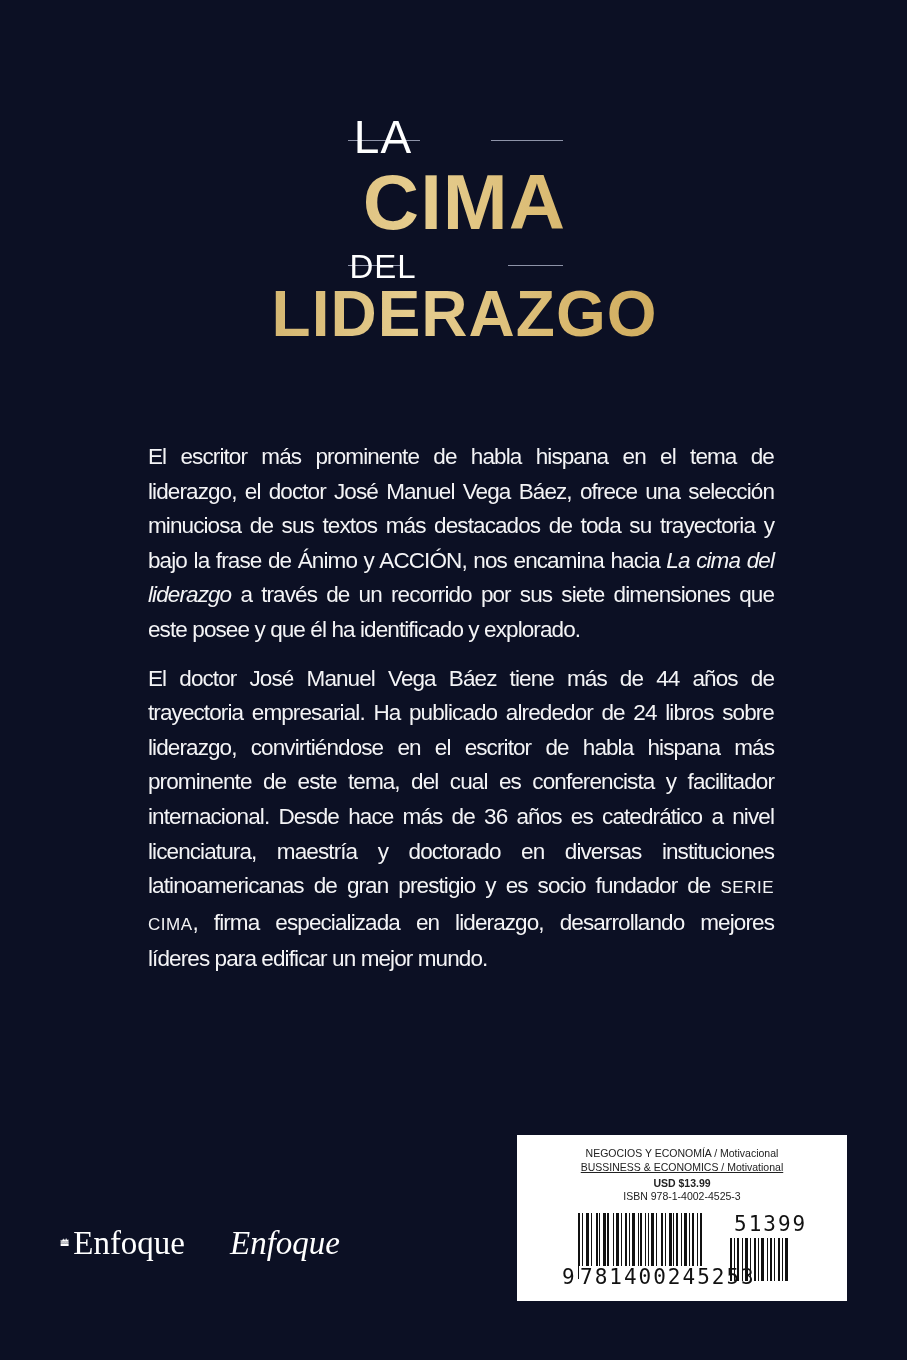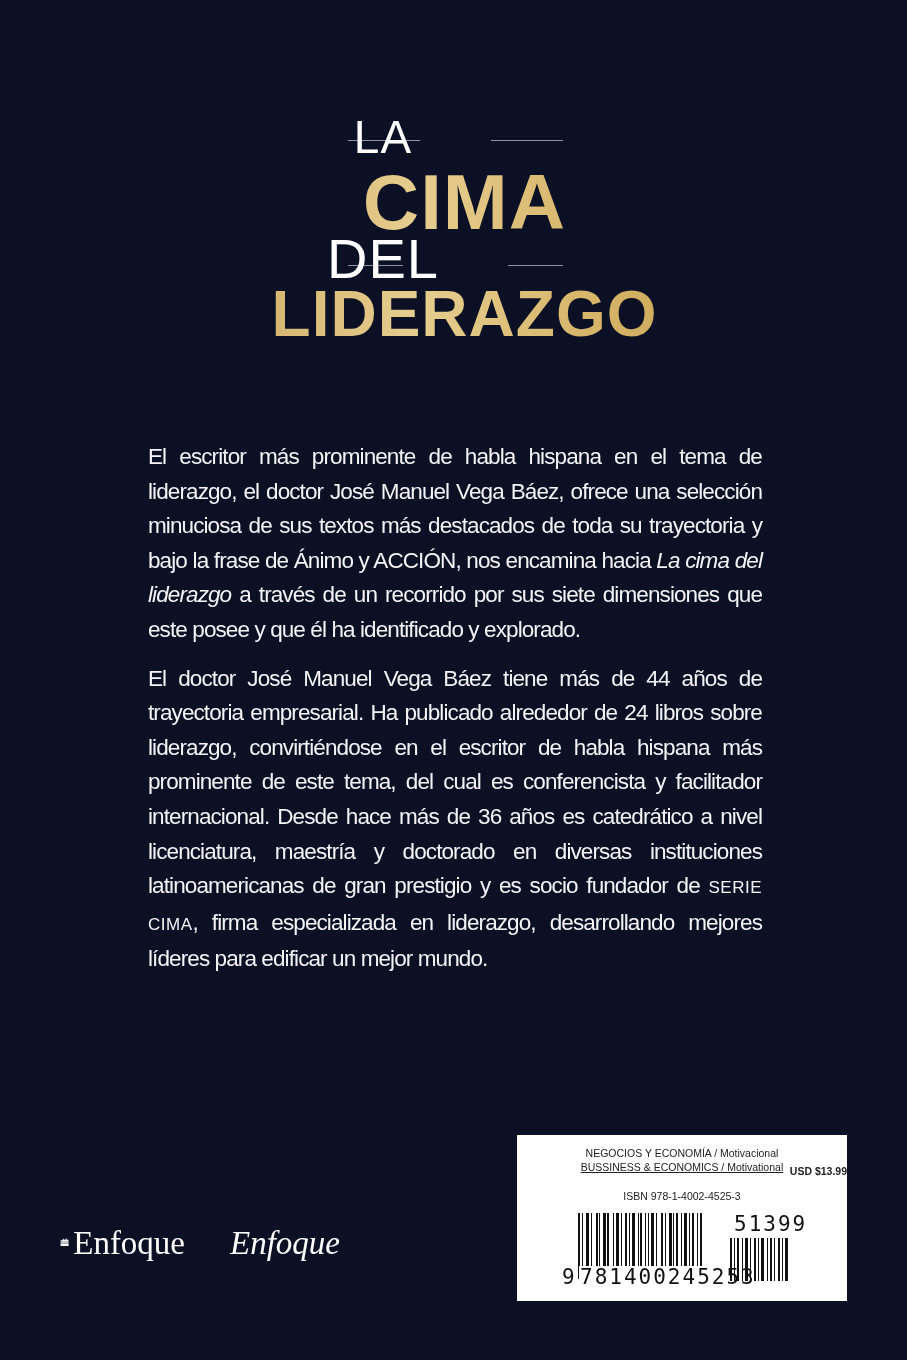--- a/index.html
+++ b/index.html
@@ -20,33 +20,33 @@
     .title-gold {
       position: absolute; left: 15px; width: 899px; text-align: center;
       font-family: "Liberation Sans", sans-serif; font-weight: 700;
       color: #d4b062;
       background: linear-gradient(90deg, #b8913f 0%, #e6cd8f 45%, #d6b468 65%, #b38b3a 100%);
       -webkit-background-clip: text; background-clip: text;
       -webkit-text-fill-color: transparent;
     }
     #t-la { top: 2px; font-size: 46px; line-height: 50px; }
     #t-cima { top: 50px; font-size: 78px; line-height: 84px; letter-spacing: 1px; }
-    #t-del { top: 124px; font-size: 56px; line-height: 50px; }
+    #t-del { top: 132px; font-size: 33px; line-height: 50px; }
     #t-lid { top: 168px; font-size: 64px; line-height: 72px; letter-spacing: 1px; }
 
     .body-text {
       position: absolute; left: 148px; width: 626px; top: 440px;
       color: #f4f4f6;
       font-family: "Liberation Sans", sans-serif;
       font-size: 22.5px; line-height: 34.6px;
       text-align: justify;
       letter-spacing: -0.9px;
       word-spacing: 0px;
     }
-    .body-text p { margin: 0 12px 14px 0; }
+    .body-text p { margin: 0 0 14px 0; }
     .body-text em { font-style: italic; }
     .smallcaps { font-size: 17px; letter-spacing: 0.5px; }
 
     .publisher { position: absolute; left: 60px; top: 1224px; width: 280px; }
     .pub-logo-row { display: flex; align-items: flex-end; }
     .pub-icon { width: 30px; height: 30px; margin-right: 4px; margin-bottom: 5px; }
     .pub-name {
       color: #ffffff; font-family: "Liberation Serif", serif;
       font-size: 33px; line-height: 38px;
     }
@@ -102,21 +102,21 @@
       <rect x="2" y="19" width="26" height="9" fill="#fff"></rect>
       <path d="M2 18.5 L6 17.5 L10 18.5 L14 17.5 L18 18.5 L22 17.5 L28 18.5" stroke="#0c1024" stroke-width="1" fill="none"></path>
     </svg>
     <div class="pub-name"><span>Enfoque</span><em>Enfoque</em></div>
   </div>
 </div>
 
 <div class="barcode-box">
   <div class="bc-text" style="top:11px;">NEGOCIOS Y ECONOMÍA / Motivacional</div>
   <div class="bc-text" style="top:25px;text-decoration:underline;">BUSSINESS &amp; ECONOMICS / Motivational</div>
-  <div class="bc-text bold" style="top:29px;text-align:right;">USD $13.99</div>
+  <div class="bc-text bold" style="top:41px;">USD $13.99</div>
   <div class="bc-text" style="top:54px;">ISBN 978-1-4002-4525-3</div>
 
   <div class="bars" style="left:61px; top:78px; width:142px; height:66px;">
     <span style="width:2px;margin-right:2px"></span>
       <span style="width:1px;margin-right:3px"></span>
       <span style="width:3px;margin-right:2px"></span>
       <span style="width:1px;margin-right:4px"></span>
       <span style="width:2px;margin-right:1px"></span>
       <span style="width:1px;margin-right:3px"></span>
       <span style="width:3px;margin-right:1px"></span>

